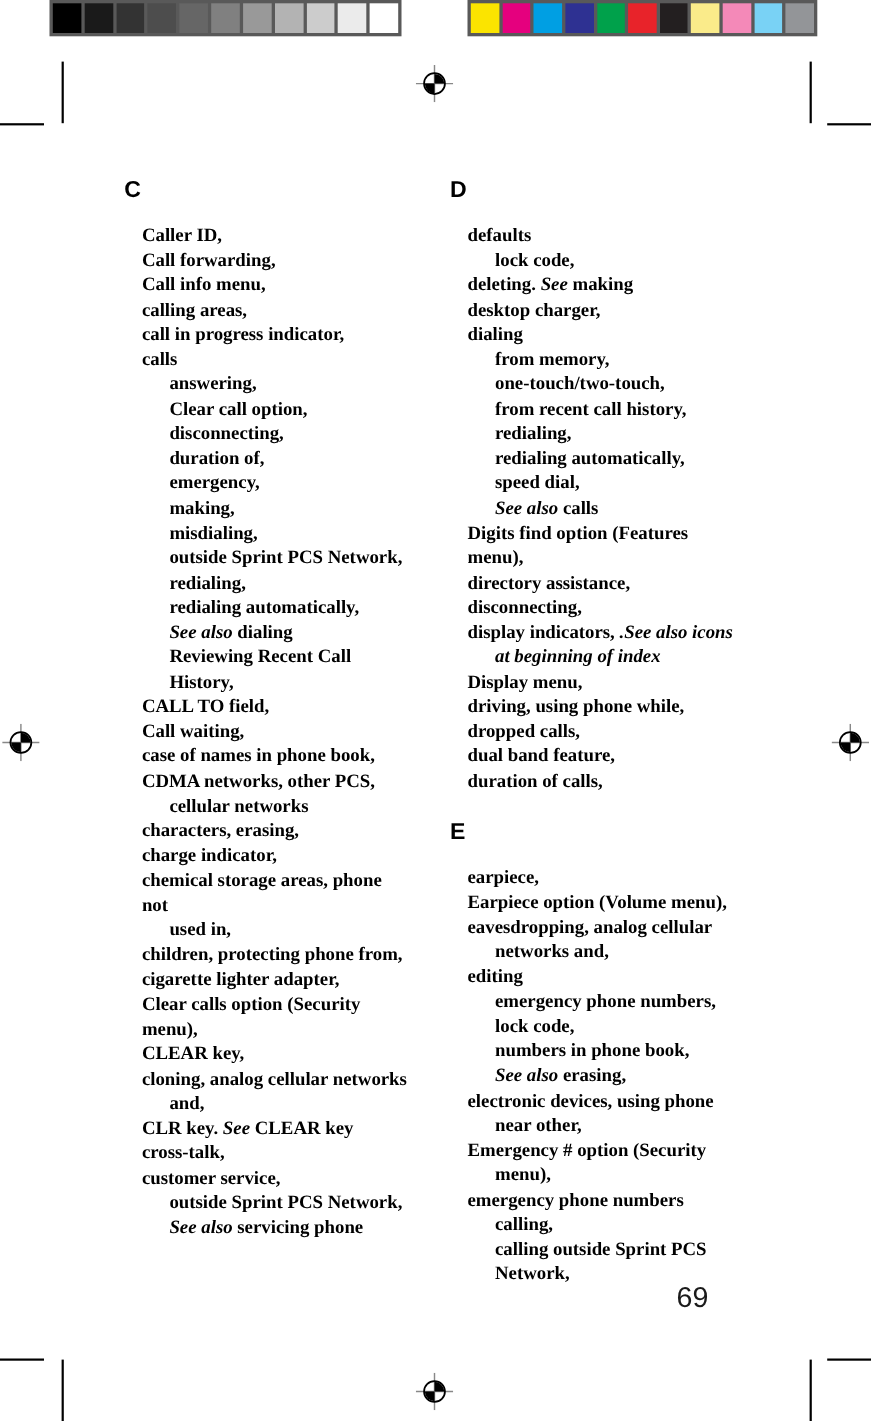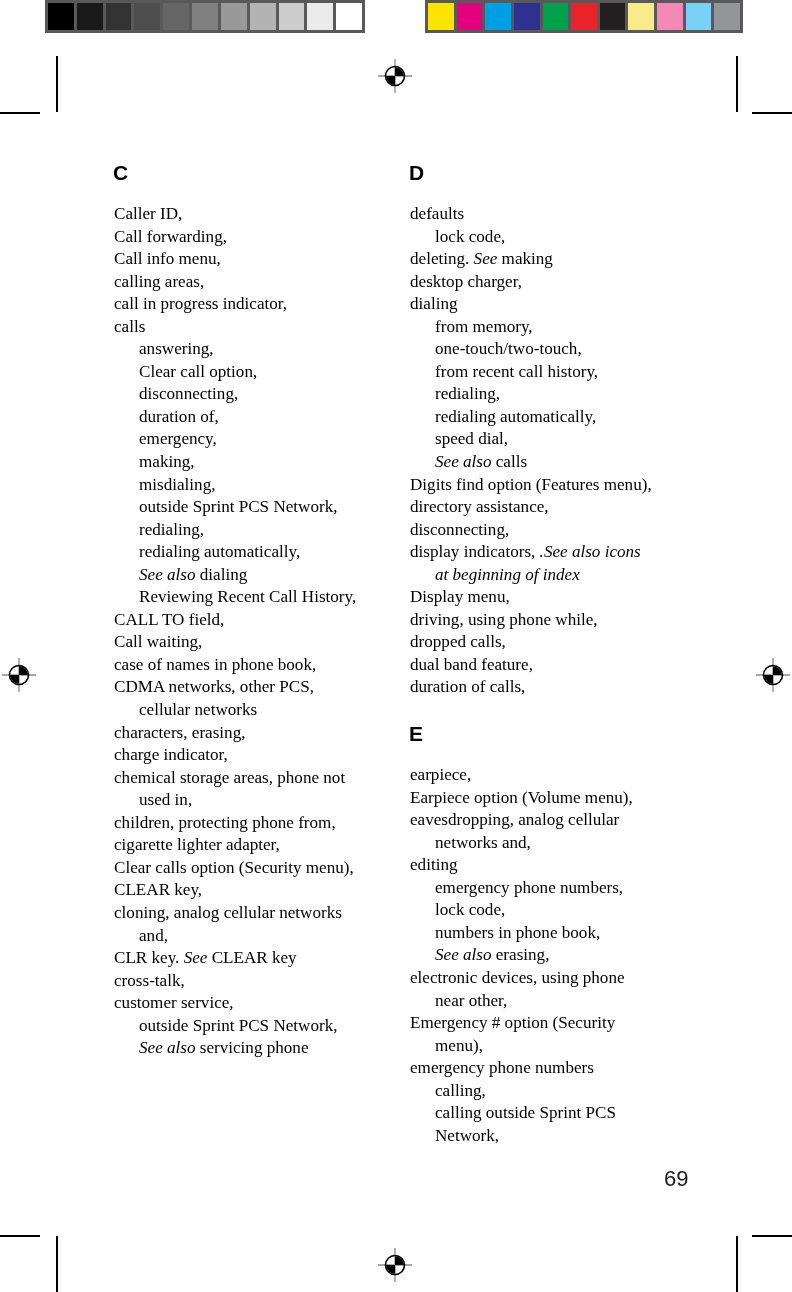--- a/index.html
+++ b/index.html
@@ -72,41 +72,42 @@
     font-size: 21px;
     line-height: 21px;
     letter-spacing: 0.2px;
     margin: 0 0 20px 0;
   }
   .section-letter.spaced-above {
     margin-top: 24px;
   }
 
   .entries {
-    margin: 1px;
+    margin: 16px;
     padding: 0;
     list-style: none;
+    font-weight: bold;
   }
   .entry {
     font-size: 17.1px;
     line-height: 22.55px;
     white-space: pre-wrap;
     margin: 0;
   }
   .entry.lvl0 { padding-left: 0; }
   .entry.lvl1 { padding-left: 25px; }
   .entry.cont0 { padding-left: 25px; }
   .entry .it { font-style: italic; }
 
   .page-number {
     position: absolute;
-    left: 664px;
+    left: 615px;
     top: 1168px;
     font-family: "Liberation Sans", sans-serif;
-    font-size: 22px;
+    font-size: 26px;
     line-height: 22px;
     color: #1a1a1a;
   }
 </style>
 </head>
 <body>
 
 <div class="calib calib-gray" id="gray-strip">
     <div class="patch" style="background: rgb(0, 0, 0);"></div>
     <div class="patch" style="background: rgb(26, 26, 26);"></div>

